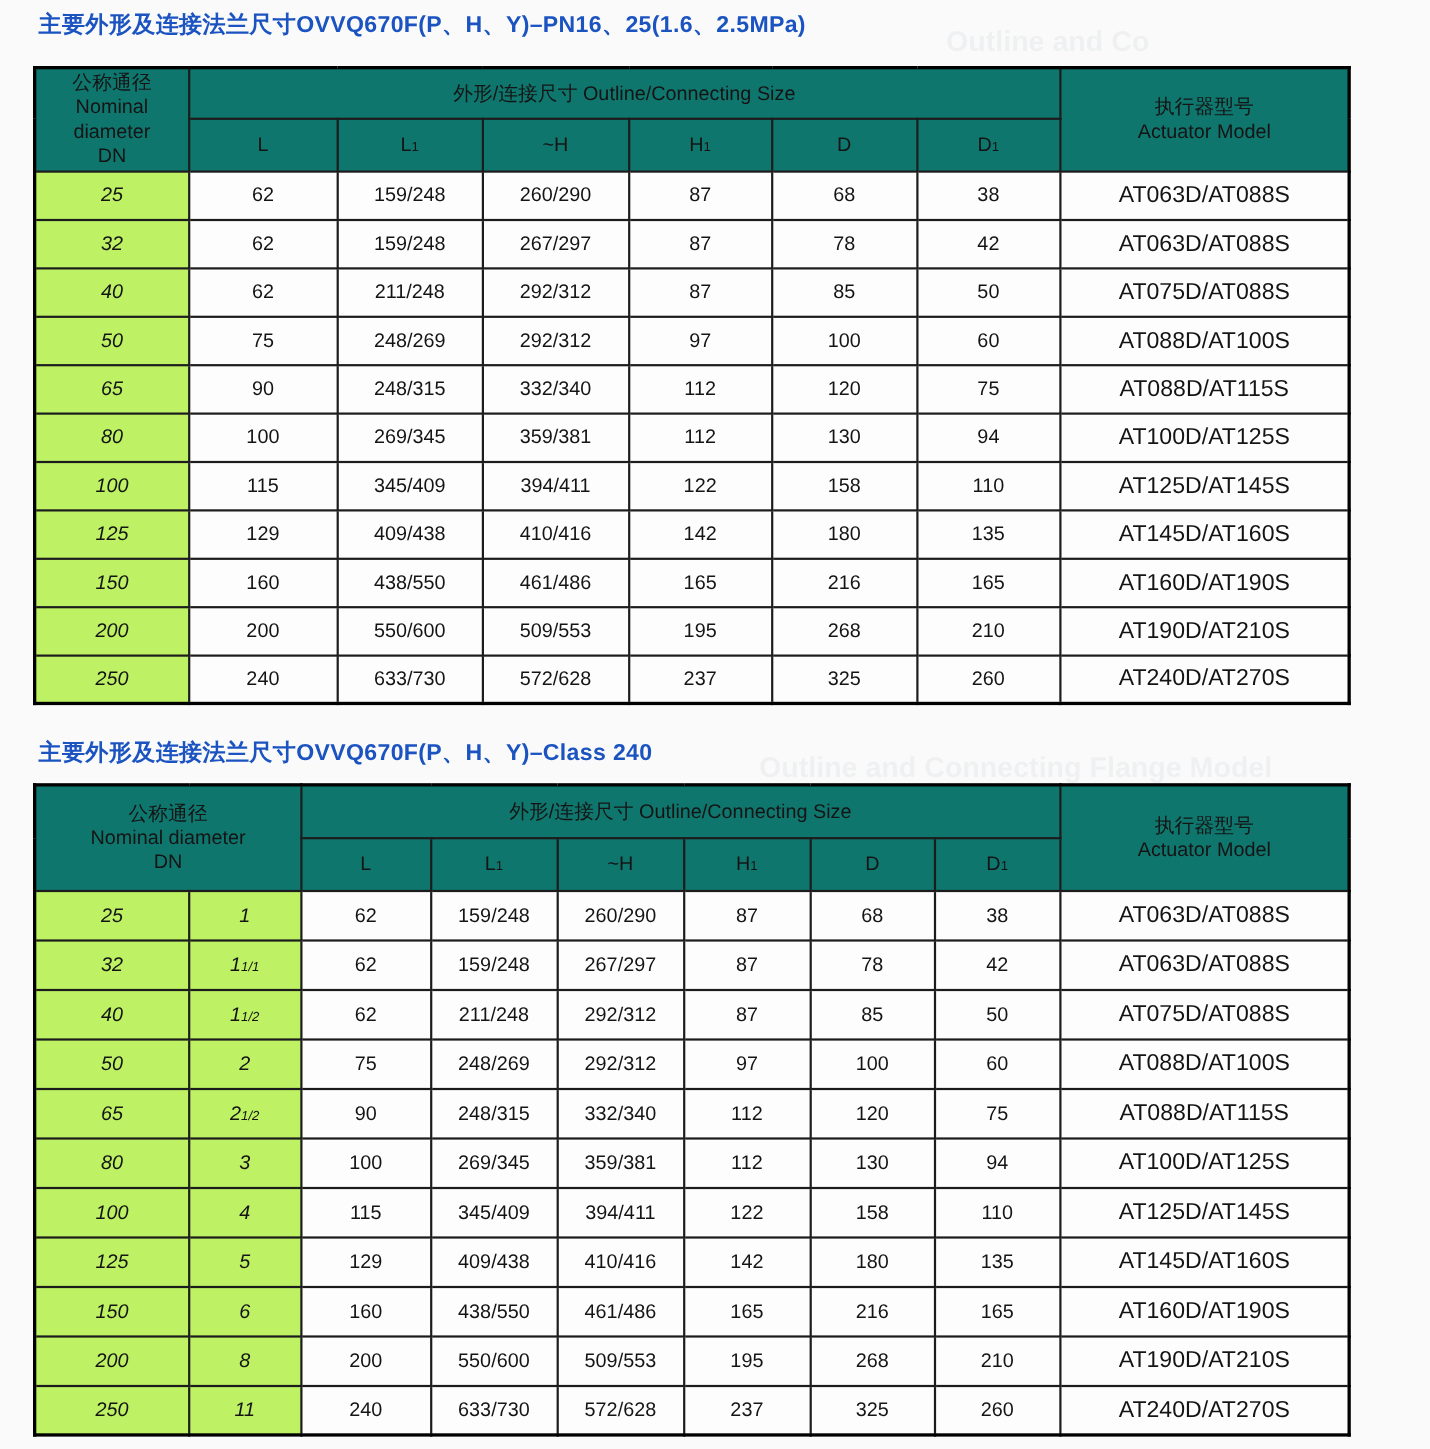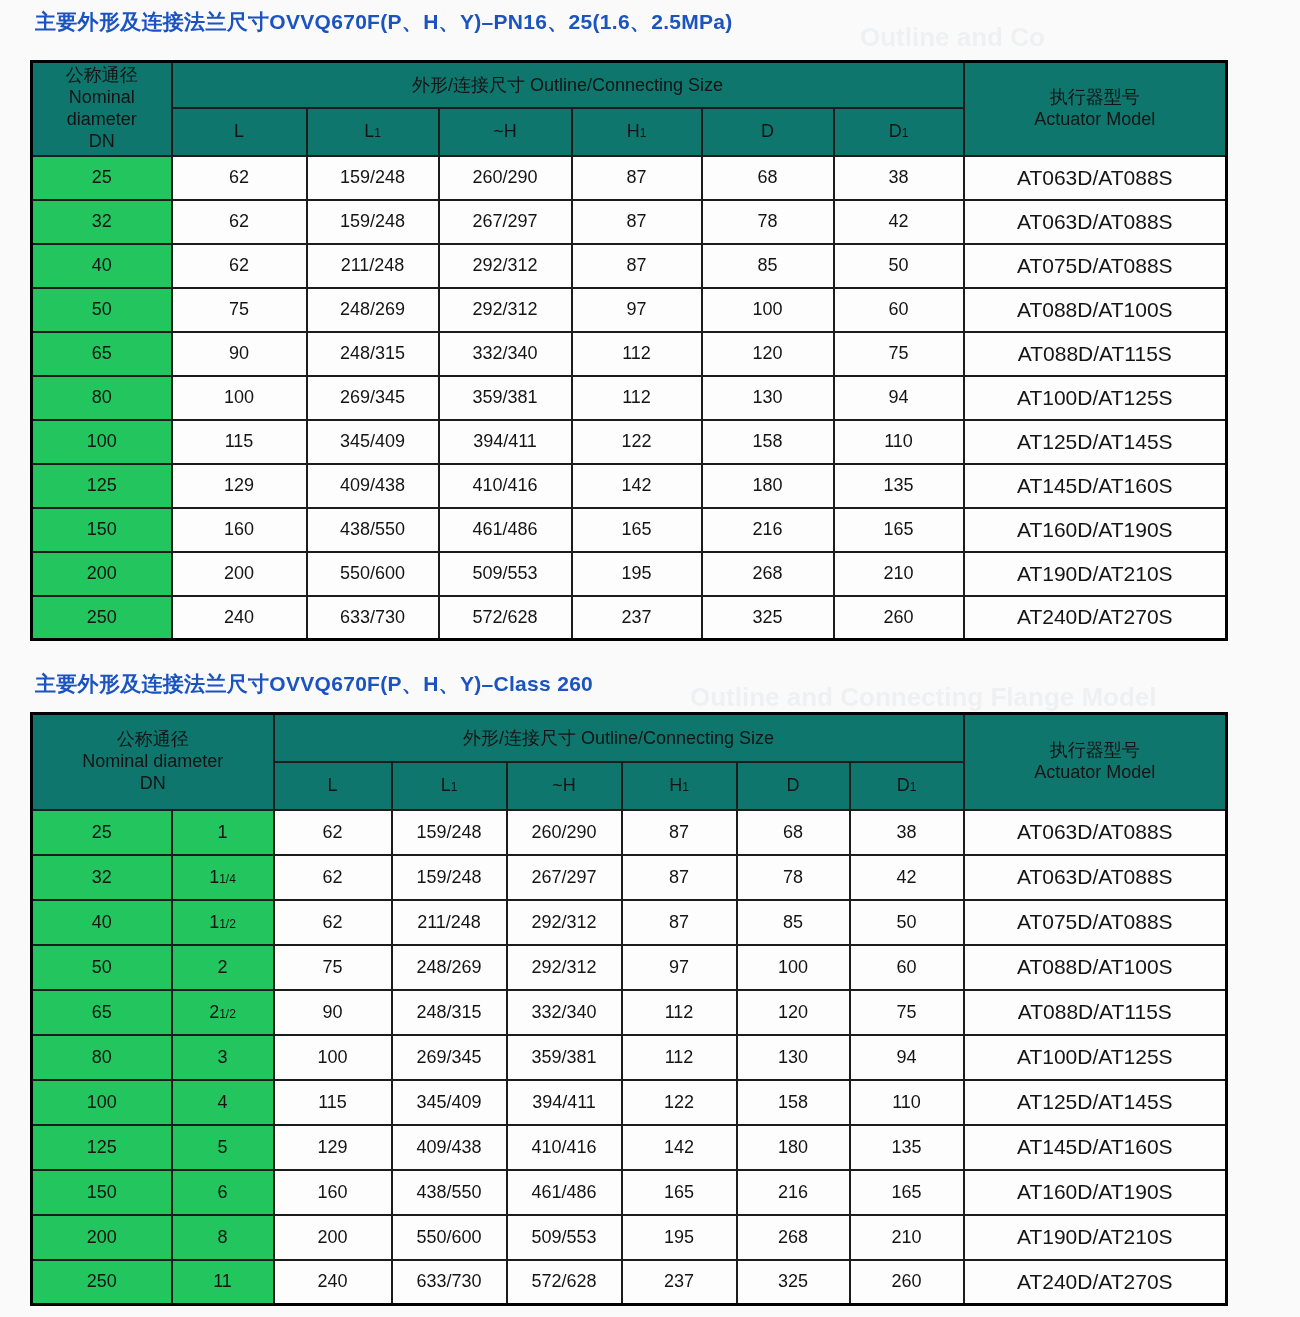--- a/index.html
+++ b/index.html
@@ -47,21 +47,21 @@
   .dim th, .dim td {
     border: 2px solid #1c1c1c;
     text-align: center;
     vertical-align: middle;
     font-weight: normal;
     font-size: 18px;
     background: #fdfdfd;
     padding: 0 2px;
   }
   .dim th { background: #0f766e; }
-  .dim td.dn { background: #22c55e; }
+  .dim td.dn { background: #bef264; font-style: italic; }
   .dim .pre { white-space: pre-line; line-height: 1.22; }
   #table-1 thead tr.row-group { height: 46px; }
   #table-1 thead tr.row-cols  { height: 48px; }
   #table-1 tbody tr { height: 44px; }
   #table-2 thead tr.row-group { height: 48px; }
   #table-2 thead tr.row-cols  { height: 48px; }
   #table-2 tbody tr { height: 45px; }
   .hsub, .fsub { font-size: 12px; }
   td.act { font-size: 21px; }
 </style>
@@ -210,21 +210,21 @@
         <td>633/730</td>
         <td>572/628</td>
         <td>237</td>
         <td>325</td>
         <td>260</td>
         <td class="act">AT240D/AT270S</td>
       </tr>
     </tbody>
 </table>
 
-<div class="title" id="title-2">主要外形及连接法兰尺寸OVVQ670F(P、H、Y)–Class 260</div>
+<div class="title" id="title-2">主要外形及连接法兰尺寸OVVQ670F(P、H、Y)–Class 240</div>
 
 <table class="dim" id="table-2">
   <colgroup>
     <col style="width:140px">
       <col style="width:102px">
       <col style="width:118px">
       <col style="width:115px">
     <col style="width:115px">
       <col style="width:115px">
       <col style="width:113px">
@@ -256,21 +256,21 @@
         <td>62</td>
         <td>159/248</td>
         <td>260/290</td>
         <td>87</td>
         <td>68</td>
         <td>38</td>
         <td class="act">AT063D/AT088S</td>
       </tr>
       <tr>
         <td class="dn">32</td>
-        <td class="dn"><span class="fm">1</span><span class="fsub">1/4</span></td>
+        <td class="dn"><span class="fm">1</span><span class="fsub">1/1</span></td>
         <td>62</td>
         <td>159/248</td>
         <td>267/297</td>
         <td>87</td>
         <td>78</td>
         <td>42</td>
         <td class="act">AT063D/AT088S</td>
       </tr>
       <tr>
         <td class="dn">40</td>

